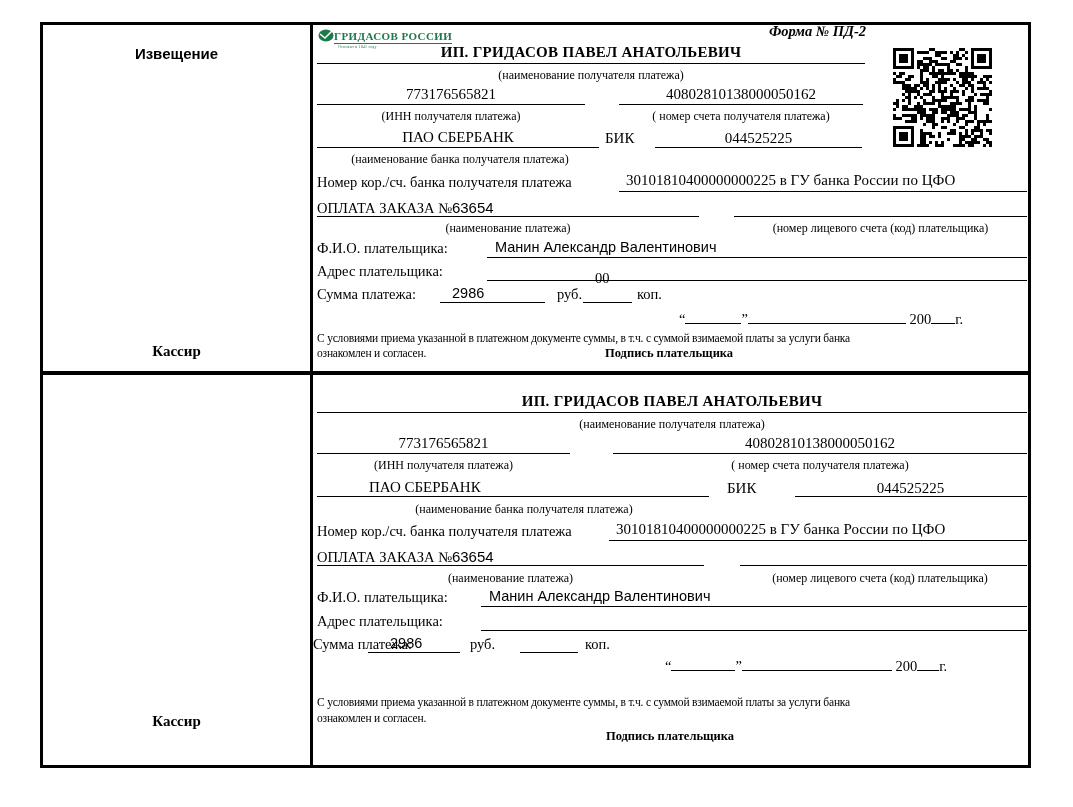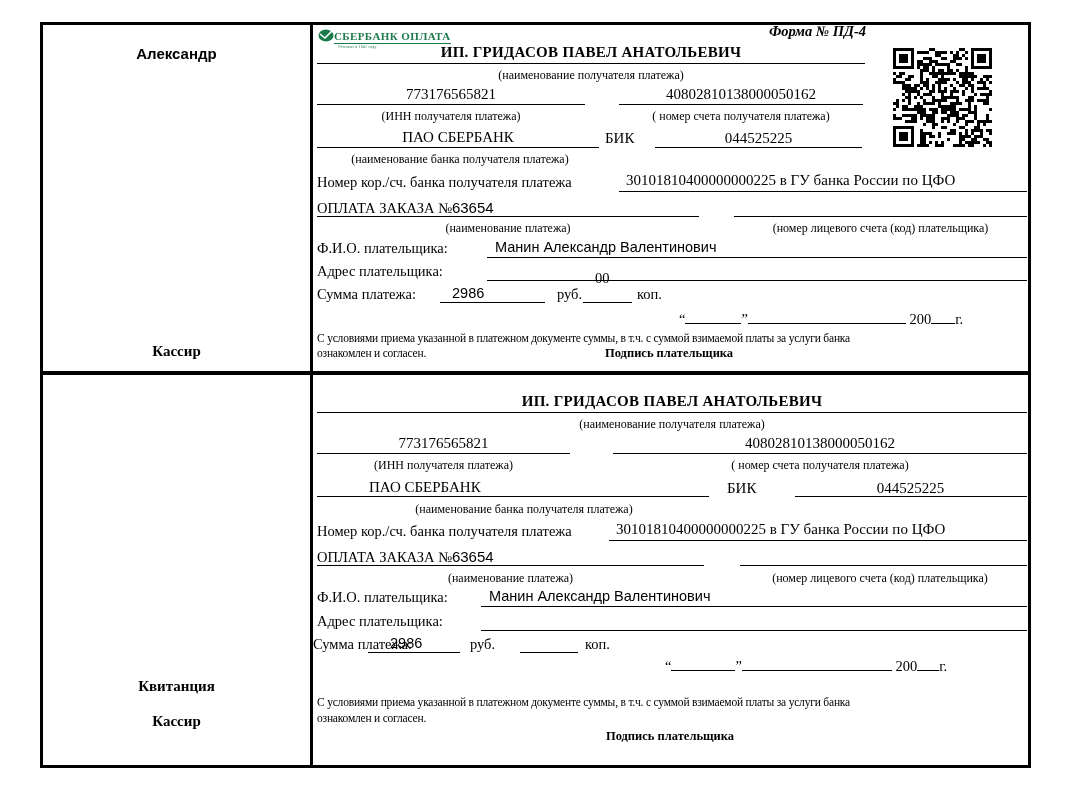--- a/index.html
+++ b/index.html
@@ -29,33 +29,33 @@
   .dsp{display:inline-block;border-bottom:1px solid #000;height:14px;}
   .qr{position:absolute;width:99px;height:99px;}
 </style>
 </head>
 <body>
 
 <div class="form-wrap">
 
   <div class="box box1">
     <div class="left-cell">
-      <div class="abs c notice-lbl" style="left:0;width:267px;top:20px;">Александр</div>
+      <div class="abs c notice-lbl" style="left:0;width:267px;top:20px;">Извещение</div>
       <div class="abs c serif-lbl" style="left:0;width:267px;top:318px;">Кассир</div>
     </div>
     <div class="right-cell">
 
       <div class="abs brand" style="left:5px;top:1px;">
         <svg width="16" height="13" style="vertical-align:-2px">
             <ellipse cx="8" cy="6.5" rx="7.5" ry="6" fill="#1c7a4a"></ellipse>
             <path d="M2 5 L7 9 L14 2" stroke="#fff" stroke-width="1.6" fill="none"></path>
-          </svg><span class="brand-name">СБЕРБАНК ОПЛАТА</span>
+          </svg><span class="brand-name">ГРИДАСОВ РОССИИ</span>
         <div class="brand-tag" style="margin-left:20px;">Основан в 1841 году</div>
       </div>
-      <div class="abs form-no" style="left:368px;width:185px;top:-2px;text-align:right;">Форма № ПД-4</div>
+      <div class="abs form-no" style="left:368px;width:185px;top:-2px;text-align:right;">Форма № ПД-2</div>
       <div class="qr" style="left:580px;top:23px;"><svg width="99" height="99" xmlns="http://www.w3.org/2000/svg" fill="#000">
             <rect x="36" y="0" width="3" height="3"></rect>
             <rect x="39" y="0" width="3" height="3"></rect>
             <rect x="66" y="0" width="3" height="3"></rect>
             <rect x="69" y="0" width="3" height="3"></rect>
             <rect x="24" y="3" width="3" height="3"></rect>
             <rect x="27" y="3" width="3" height="3"></rect>
             <rect x="30" y="3" width="3" height="3"></rect>
             <rect x="33" y="3" width="3" height="3"></rect>
             <rect x="42" y="3" width="3" height="3"></rect>
@@ -538,21 +538,20 @@
       <div class="abs val" style="left:366px;top:284px;"><span>“</span><span class="dsp" style="width:56px"></span><span>”</span><span class="dsp" style="width:158px"></span> <span>200</span><span class="dsp" style="width:24px"></span><span>г.</span></div>
 
       <div class="abs agr" style="left:4px;top:307px;">С условиями приема указанной в платежном документе суммы, в т.ч. с суммой взимаемой платы за услуги банка</div>
       <div class="abs agr" style="left:4px;top:322px;">ознакомлен и согласен.</div>
       <div class="abs sig" style="left:292px;top:321px;">Подпись плательщика</div>
     </div>
   </div>
 
   <div class="box box2">
     <div class="left-cell">
-      <div class="abs c serif-lbl" style="left:0;width:267px;top:303px;">Квитанция</div>
       <div class="abs c serif-lbl" style="left:0;width:267px;top:338px;">Кассир</div>
     </div>
     <div class="right-cell">
 
       <div class="abs c title" style="left:4px;width:710px;top:18px;">ИП. ГРИДАСОВ ПАВЕЛ АНАТОЛЬЕВИЧ</div>
       <div class="ln" style="left:4px;width:710px;top:37px;"></div>
       <div class="abs c cap" style="left:4px;width:710px;top:42px;">(наименование получателя платежа)</div>
 
       <div class="abs c big" style="left:4px;width:253px;top:60px;">773176565821</div>
       <div class="ln" style="left:4px;width:253px;top:78px;"></div>

